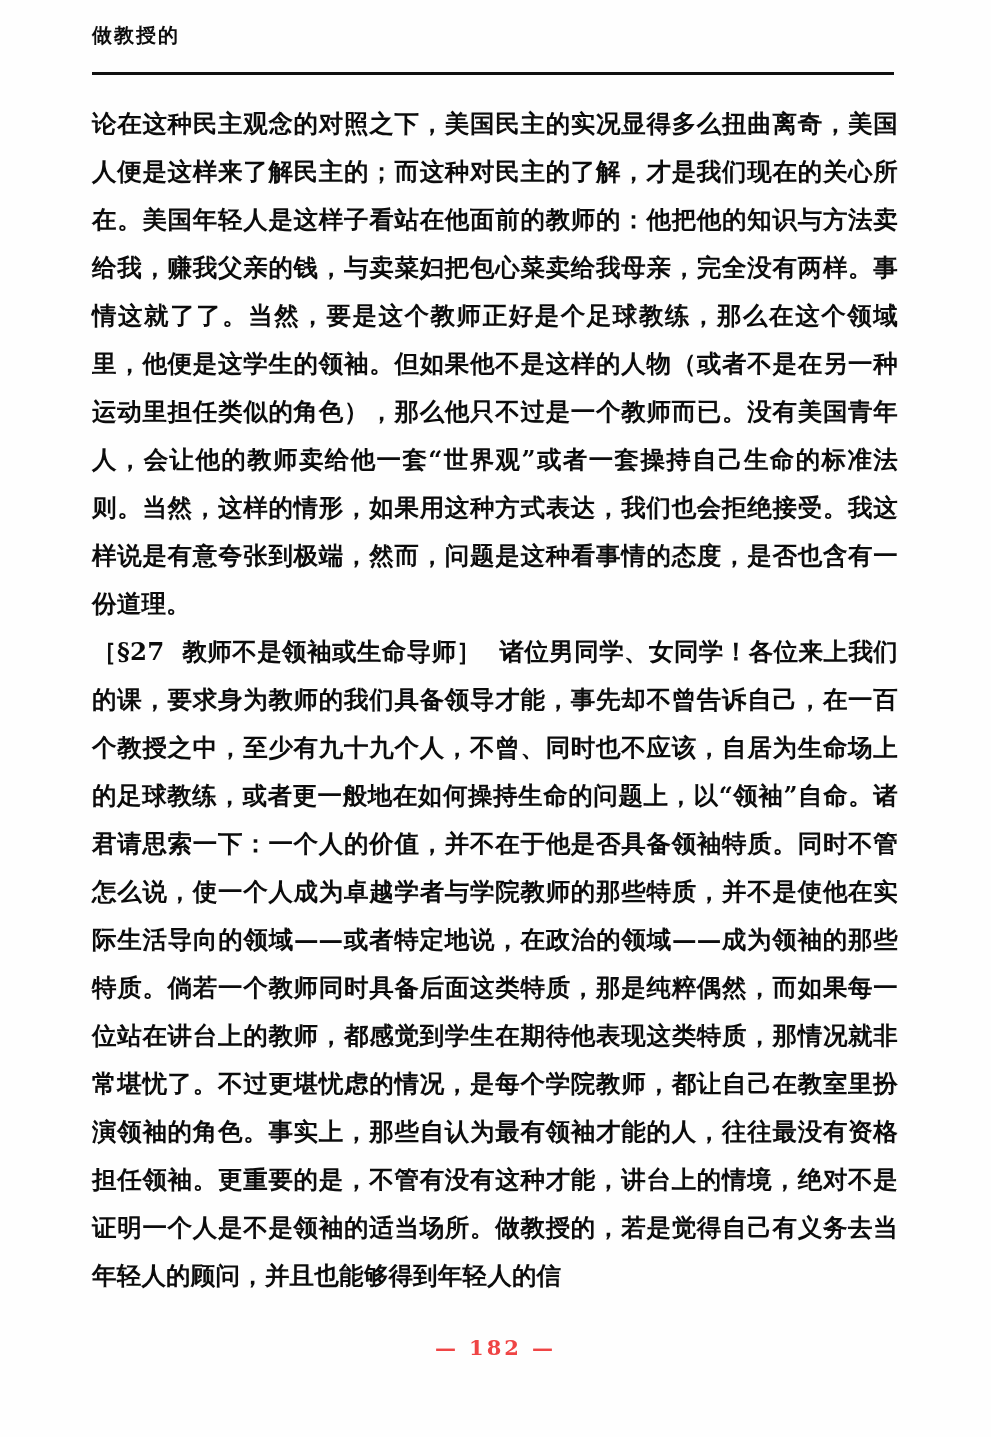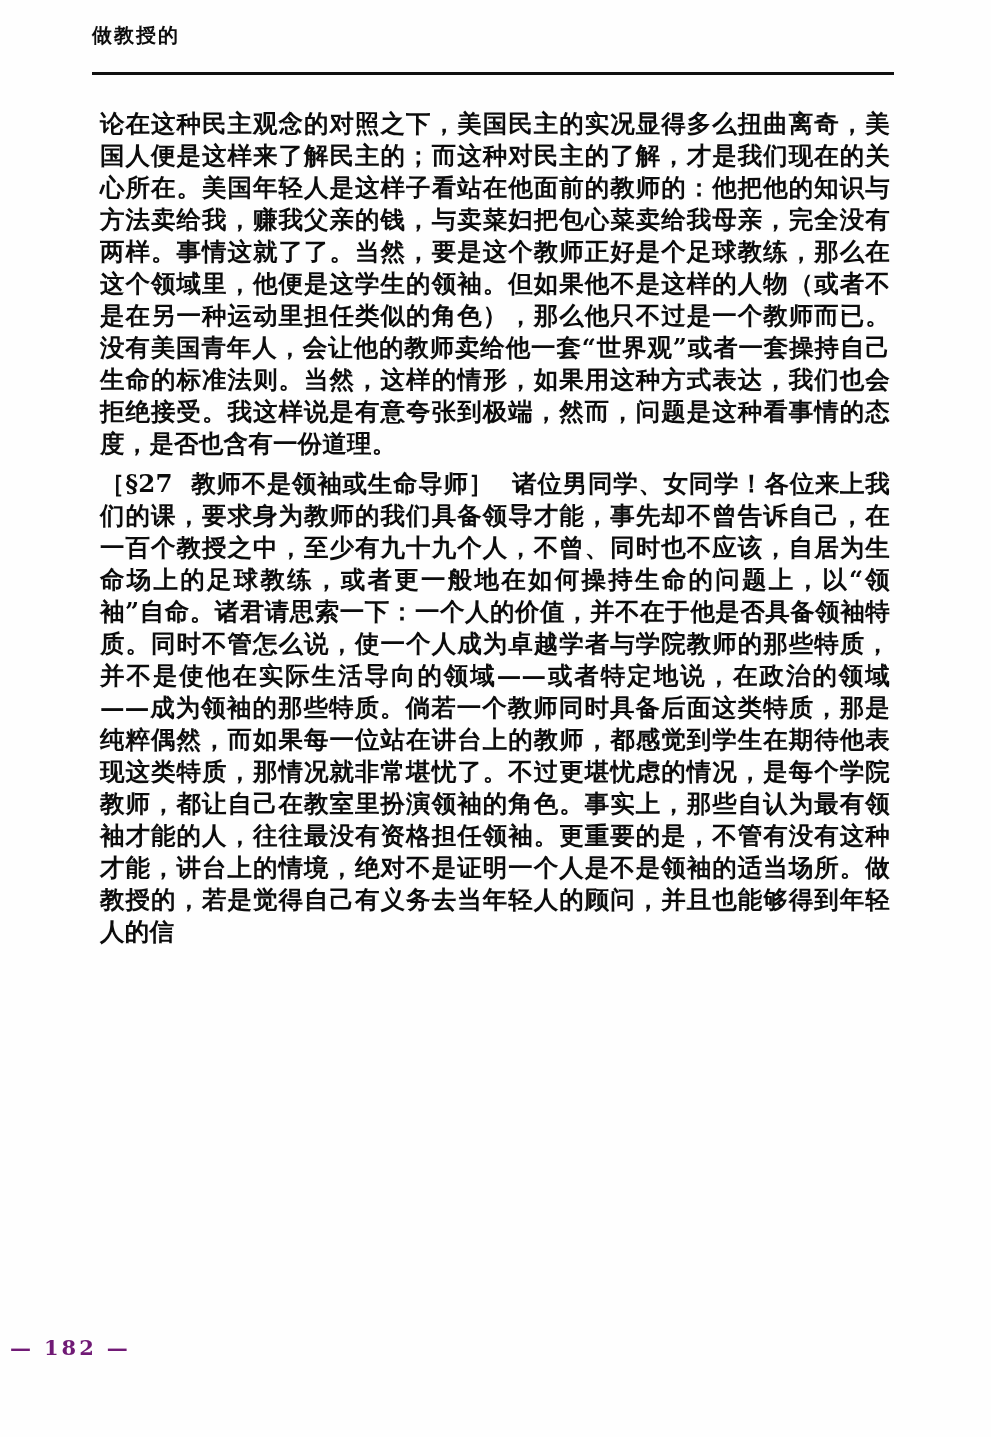--- a/index.html
+++ b/index.html
@@ -40,45 +40,45 @@
     height: 3px;
     background: #111111;
   }
   .body-col {
     position: absolute;
     left: 92px;
     top: 100px;
     width: 806px;
   }
   p.para {
-    margin: 8px;
+    margin: 0;
     font-size: 24.5px;
-    line-height: 32px;
+    line-height: 48px;
     font-weight: bold;
     letter-spacing: 0.2px;
     text-align: justify;
     text-justify: inter-character;
     color: #0c0c0c;
   }
   p.para.indent {
     text-indent: 0;
   }
   .sec-head {
     font-weight: bold;
   }
   .footer {
     position: absolute;
     left: 0;
     top: 1335px;
     width: 991px;
-    text-align: left;
+    text-align: center;
     font-size: 21px;
     font-weight: bold;
     letter-spacing: 3px;
-    color: #701a75;
+    color: #ef4444;
   }
   .pagenum-dash {
     display: inline-block;
     padding: 0 10px;
   }
 </style>
 </head>
 <body>
 
 <div class="page">

